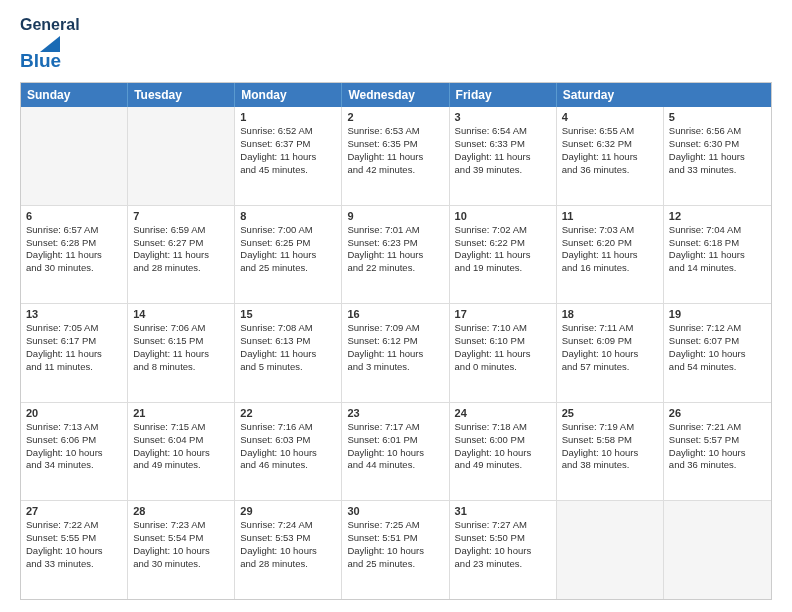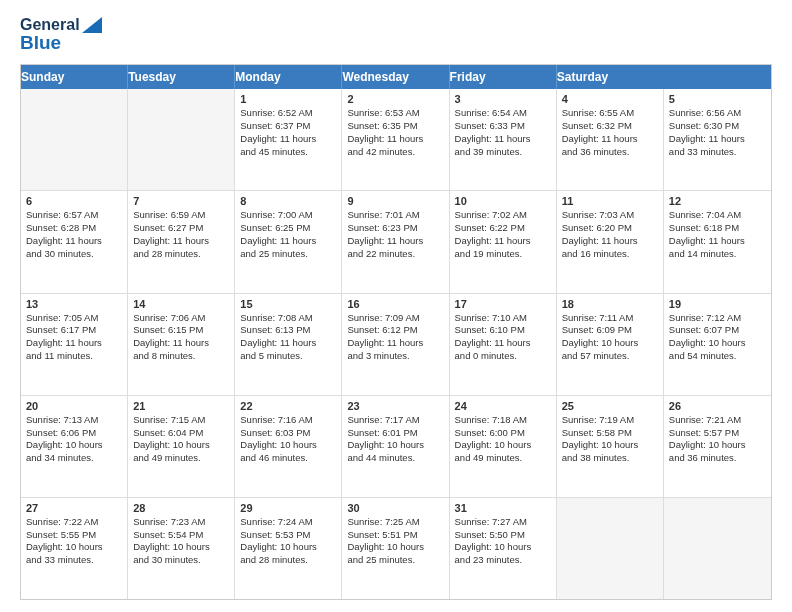--- a/index.html
+++ b/index.html
@@ -45,21 +45,21 @@
       display: flex;
       flex-direction: column;
       border: 1px solid #ccc;
     }
     .cal-header-row {
       display: grid;
       grid-template-columns: repeat(7, 1fr);
       background: #3a7abf;
     }
     .cal-header-cell {
-      padding: 5px 0;
+      padding: 5px 6px;
       color: #fff;
       font-size: 12px;
       font-weight: bold;
       border-right: 1px solid #5a9ad0;
       text-align: left;
     }
     .cal-header-cell:last-child {
       border-right: none;
     }
     .cal-body {
@@ -102,21 +102,21 @@
       line-height: 1.35;
     }
   </style>
 </head>
 <body>
 
 <div class="page">
   <div class="header">
     <div class="logo">
   <div style="display:flex;flex-direction:column;align-items:flex-start;line-height:1.15;">
-    <div style="display:flex;align-items:center;gap:2px;">
+    <div style="display:flex;align-items:center;gap:2px;flex-direction:column;">
       <span style="font-size:16px;font-weight:bold;color:#1a3a5c;">General</span>
       <svg width="20" height="16" viewBox="0 0 20 16">
         <polygon points="0,16 20,0 20,16" fill="#1a6bb5"></polygon>
       </svg>
     </div>
     <span style="font-size:19px;font-weight:bold;color:#1a6bb5;margin-top:-2px;">Blue</span>
   </div>
 </div>
     <div class="title-block">
       <div class="month-title"></div>

